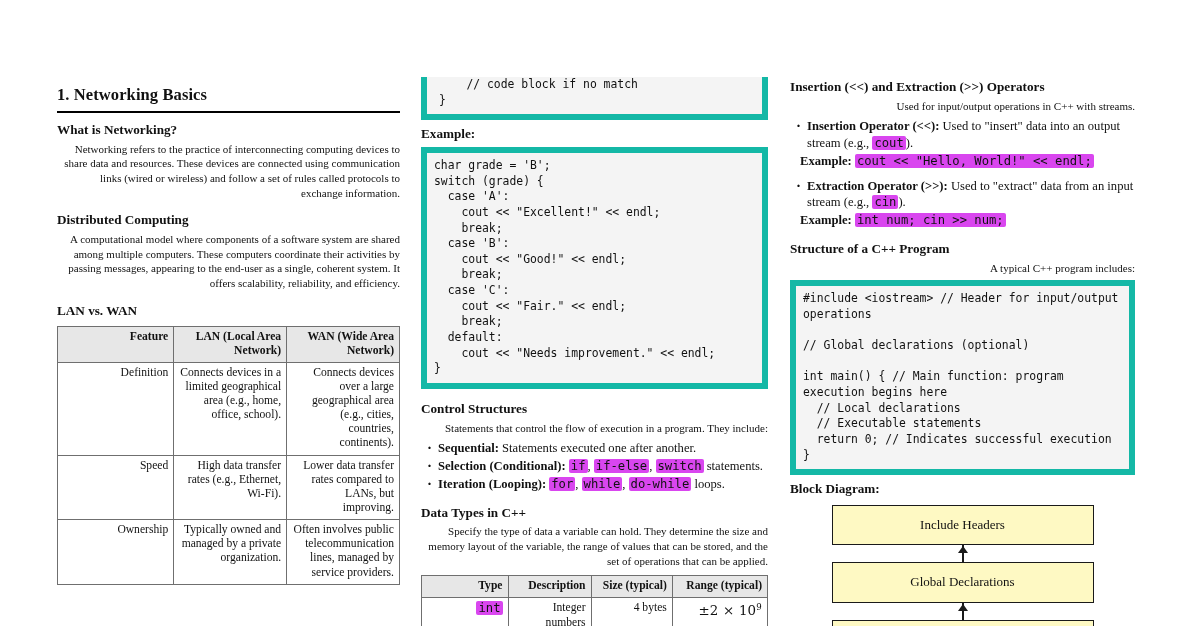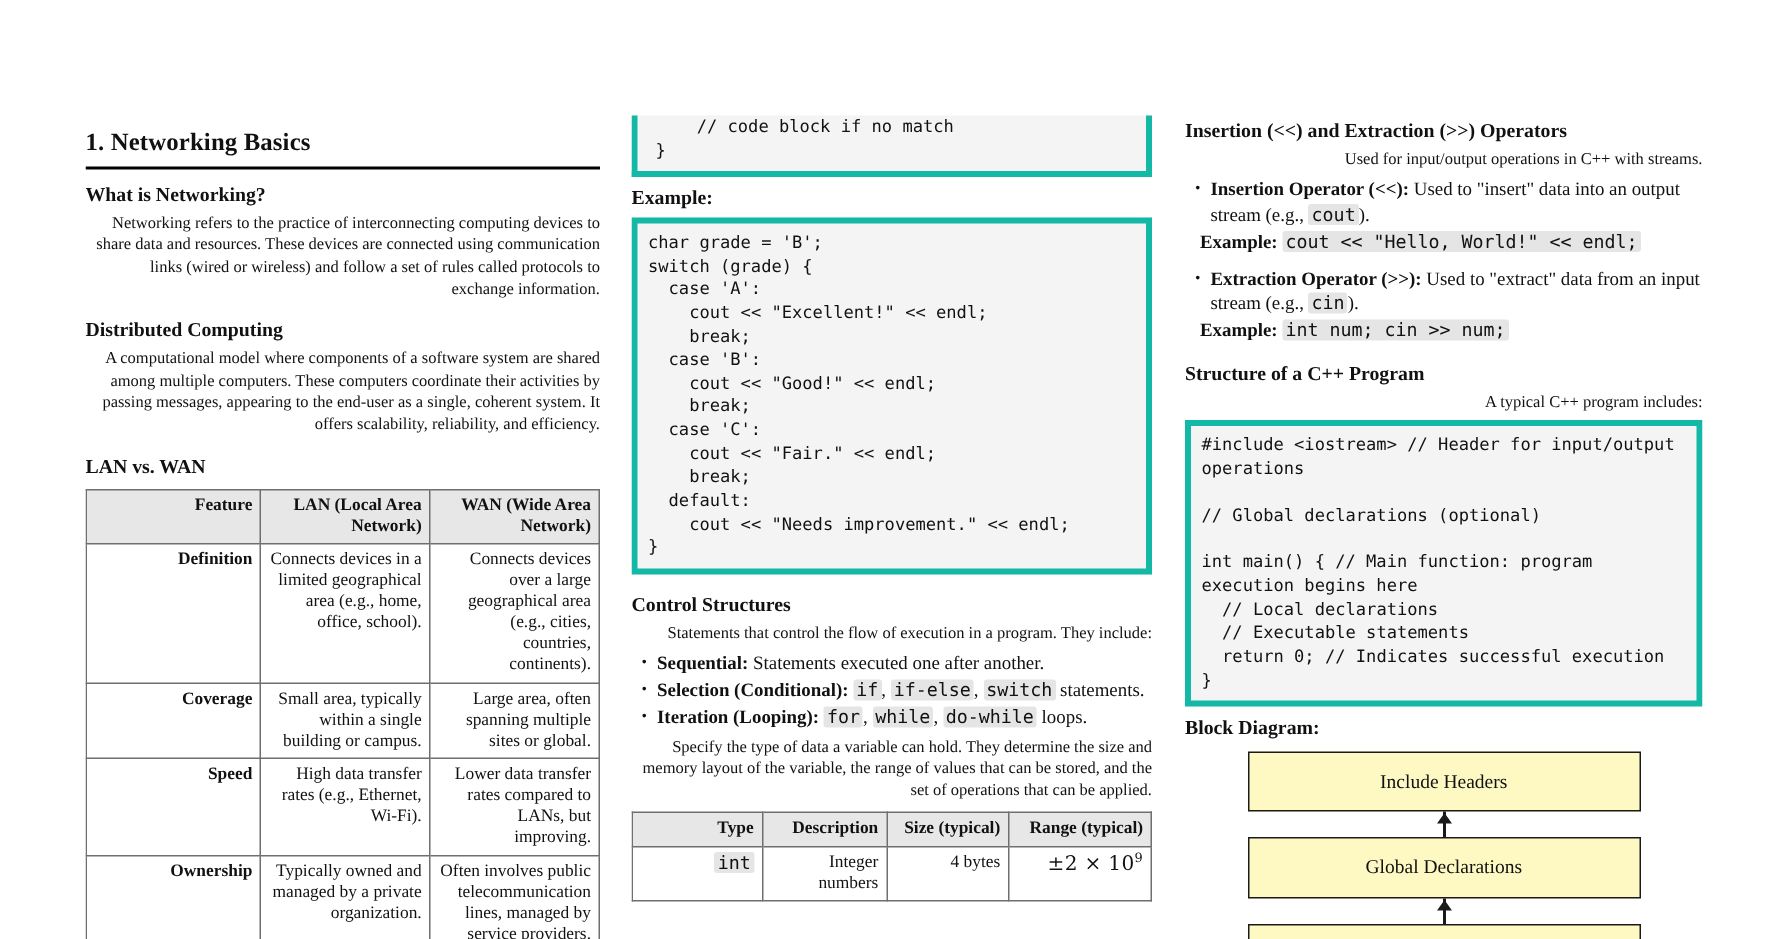--- a/index.html
+++ b/index.html
@@ -70,57 +70,57 @@
     border: 1px solid #6f6f6f;
     padding: 3px 5px 4px 5px;
     vertical-align: top;
     line-height: 1.22;
     text-align: right;
   }
   table.dt th {
     background: #e7e7e7;
     font-weight: bold;
   }
-  table.dt td.rowhead { font-weight: bold; }
+  table.dt td.rowhead { font-weight: normal; }
 
   
   #lanwan col.c1 { width: 34%; }
   #lanwan col.c2 { width: 33%; }
   #lanwan col.c3 { width: 33%; }
 
   
   #datatypes col.c1 { width: 25%; }
   #datatypes col.c2 { width: 24%; }
   #datatypes col.c3 { width: 23.5%; }
   #datatypes col.c4 { width: 27.5%; }
 
   
   pre.code {
     font-family: "DejaVu Sans Mono", "Liberation Mono", monospace;
     font-size: 11.4px;
     line-height: 1.37;
     background: #f4f4f4;
-    border: 4px solid #14b8a6;
+    border: 6px solid #14b8a6;
     margin: 5px 0 6px 0;
     padding: 5px 7px 6px 7px;
     white-space: pre-wrap;
     word-break: break-word;
     color: #111;
     overflow: hidden;
   }
   pre.code.clip-top {
     border-top: none;
     margin-top: 0;
     padding-top: 0;
     padding-left: 12px;
   }
   code.inl {
     font-family: "DejaVu Sans Mono", "Liberation Mono", monospace;
     font-size: 11.2px;
-    background: #e5e5e5;
+    background: #d946ef;
     padding: 0 2px;
     border-radius: 2px;
   }
   code.inl.big { font-size: 12.2px; }
 
   ul.bul {
     margin: 5px 0 4px 0;
     padding-left: 15px;
     list-style: none;
     font-size: 12.6px;
@@ -225,25 +225,20 @@
             <th>Feature</th>
             <th>LAN (Local Area Network)</th>
             <th>WAN (Wide Area Network)</th>
           </tr>
         </thead>
         <tbody>
           <tr>
             <td class="rowhead">Definition</td>
             <td>Connects devices in a limited geographical area (e.g., home, office, school).</td>
             <td>Connects devices over a large geographical area (e.g., cities, countries, continents).</td>
-          </tr>
-          <tr>
-            <td class="rowhead">Coverage</td>
-            <td>Small area, typically within a single building or campus.</td>
-            <td>Large area, often spanning multiple sites or global.</td>
           </tr>
           <tr>
             <td class="rowhead">Speed</td>
             <td>High data transfer rates (e.g., Ethernet, Wi-Fi).</td>
             <td>Lower data transfer rates compared to LANs, but improving.</td>
           </tr>
           <tr>
             <td class="rowhead">Ownership</td>
             <td>Typically owned and managed by a private organization.</td>
             <td>Often involves public telecommunication lines, managed by service providers.</td>
@@ -295,20 +290,21 @@
         </li>
         <li>
           <b class="lbl">Iteration (Looping):</b>
           <code class="inl big">for</code>,
           <code class="inl big">while</code>,
           <code class="inl big">do-while</code>
           <span>loops.</span>
         </li>
       </ul>
 
+      <h2 class="sec">Data Types in C++</h2>
       <p class="body">Specify the type of data a variable can hold. They determine the size and memory layout of the variable, the range of values that can be stored, and the set of operations that can be applied.</p>
 
       <table class="dt" id="datatypes">
         <colgroup>
             <col class="c1">
             <col class="c2">
             <col class="c3">
             <col class="c4">
           </colgroup>
         <thead>

